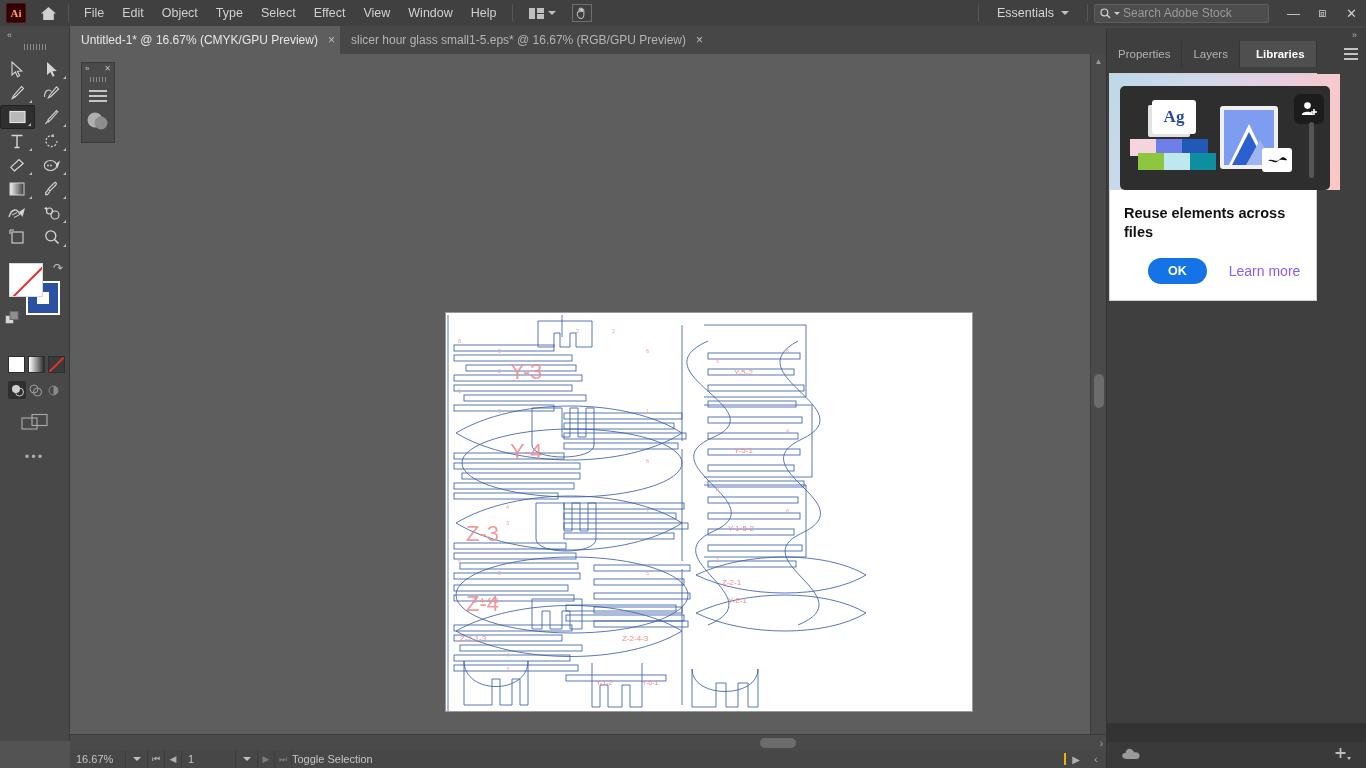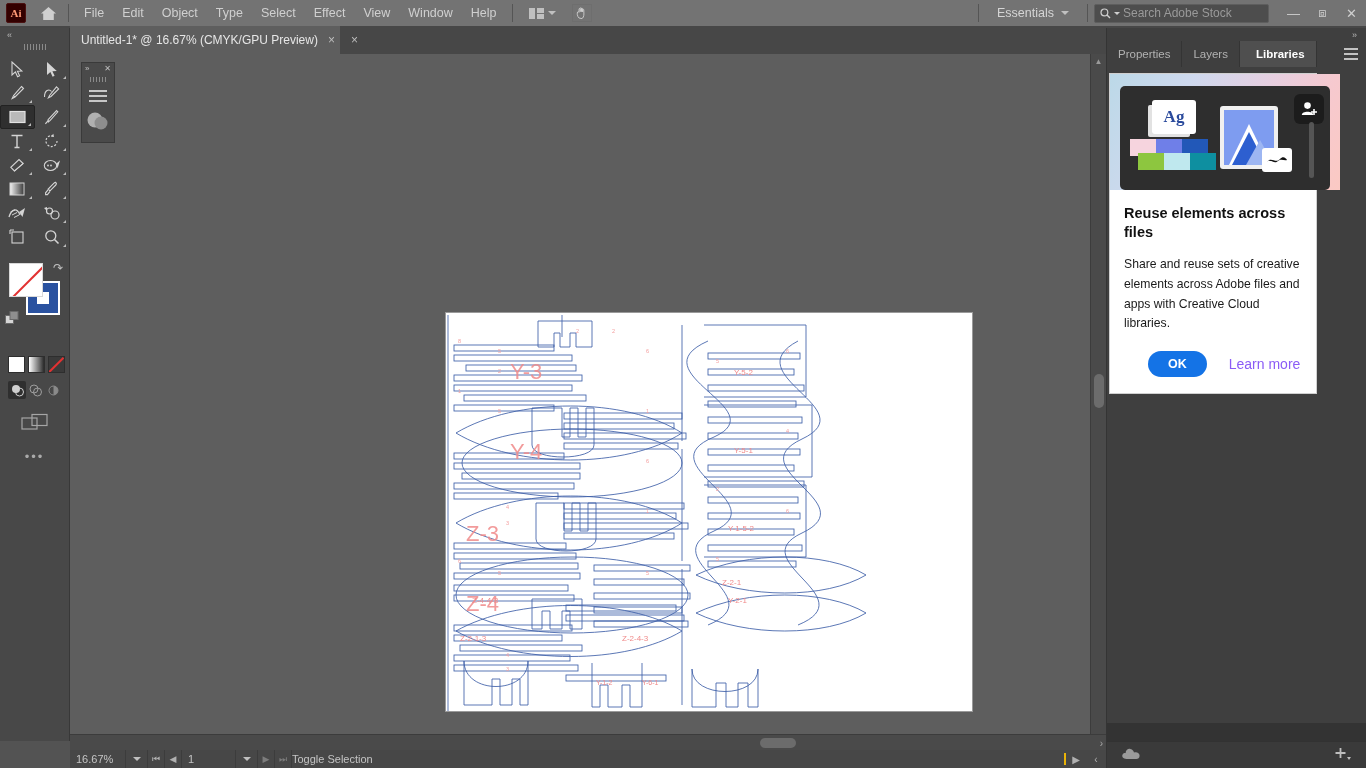--- a/index.html
+++ b/index.html
@@ -10,21 +10,21 @@
     font-family: "Liberation Sans", sans-serif;
     font-size: 12px;
     color: #c8c8c8;
     -webkit-font-smoothing: antialiased;
   }
   #app { position: relative; width: 1366px; height: 768px; }
 
   
   .menubar {
     position: absolute; left: 0; top: 0; width: 1366px; height: 26px;
-    background: #737373;
+    background: #404040;
     display: flex; align-items: center;
   }
   .ai-logo {
     width: 20px; height: 20px; margin-left: 6px;
     background: #330000; border: 1px solid #4a1111; border-radius: 2px;
     color: #ff9a76; font-size: 11px; font-weight: bold;
     display: flex; align-items: center; justify-content: center;
     font-family: "Liberation Serif", serif;
   }
   .home-icon {
@@ -309,20 +309,21 @@
       </div>
     </div>
   </div>
 
   <div class="tabbar">
     <div class="tab active" style="left:70px;">
       <span>Untitled-1* @ 16.67% (CMYK/GPU Preview)</span>
       <span class="x">×</span>
     </div>
     <div class="tab inactive" style="left:340px;">
+      <span>slicer hour glass small1-5.eps* @ 16.67% (RGB/GPU Preview)</span>
       <span class="x">×</span>
     </div>
   </div>
 
   <div class="toolpanel">
     <div class="tp-head">
       <span class="tp-collapse">«</span>
     </div>
     <div class="tp-grip">
         <span></span>
@@ -756,21 +757,20 @@
                 <circle cx="7.5" cy="5.6" r="3.3" fill="#fff"></circle>
                 <path d="M1.8 15 C1.8 10.6 13.2 10.6 13.2 15 Z" fill="#fff"></path>
                 <path d="M14 9 L14 15 M11 12 L17 12" stroke="#fff" stroke-width="1.6"></path>
               </svg>
           </div>
           <div class="hero-scroll"></div>
         </div>
       </div>
       <div class="lib-body">
         <div class="lib-title">Reuse elements across files</div>
-        <div class="lib-desc">Share and reuse sets of creative elements across Adobe files and apps with Creative Cloud libraries.</div>
         <div class="lib-actions">
           <button class="ok-btn">OK</button>
           <span class="learn">Learn more</span>
         </div>
       </div>
     </div>
 
     <div class="rp-foot-strip"></div>
     <div class="rp-foot">
       <span>

